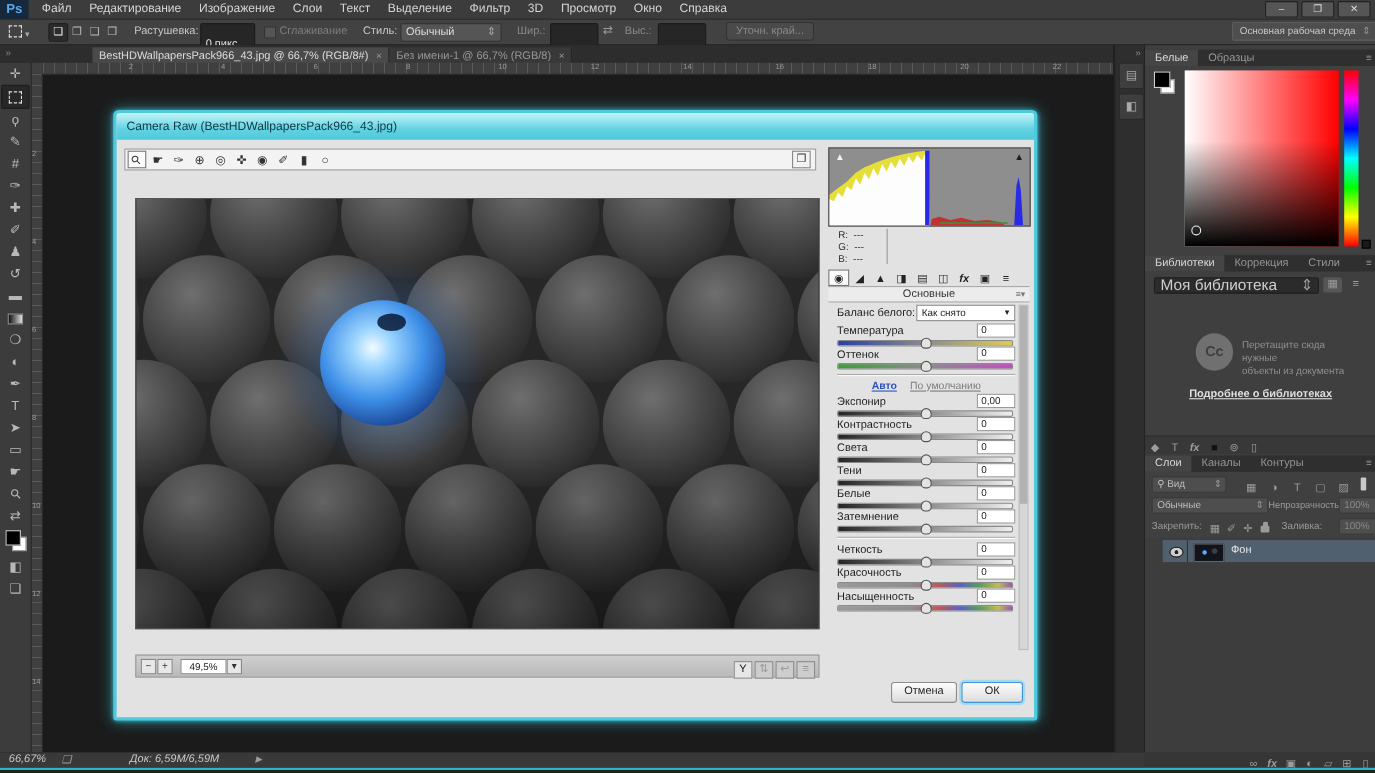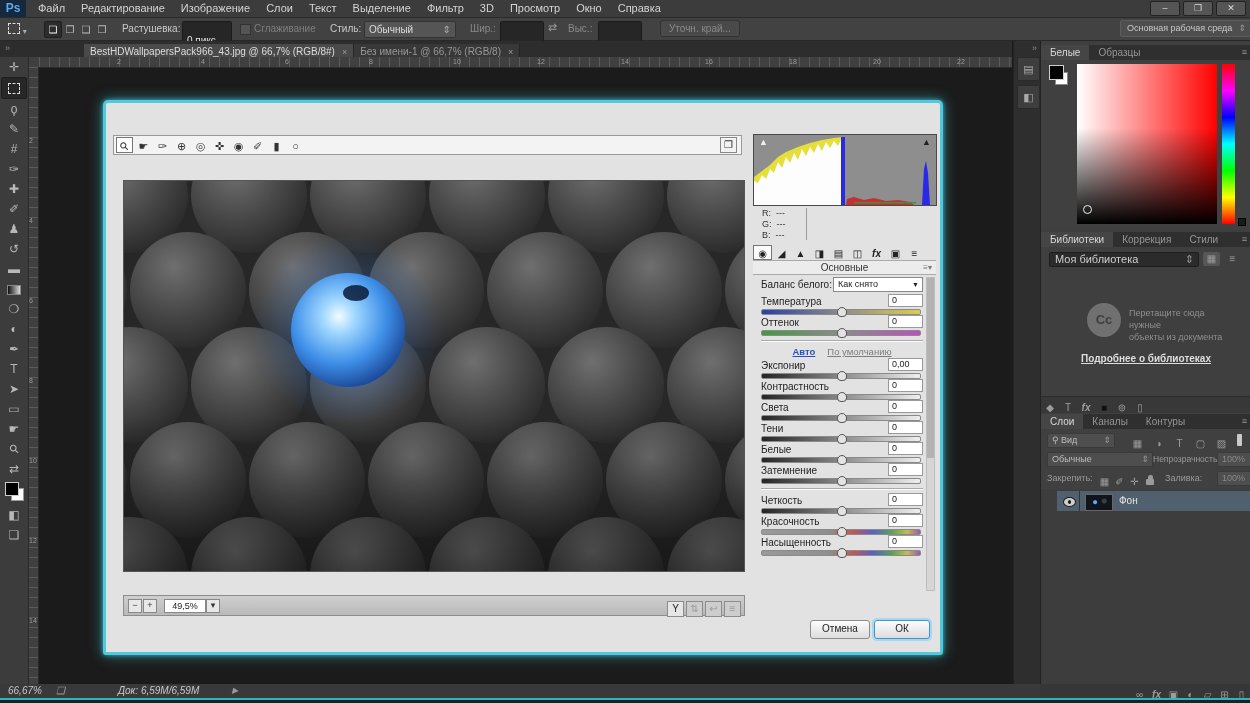--- a/index.html
+++ b/index.html
@@ -45,21 +45,21 @@
   .minibtn{left:3px;width:21px;height:22px;background:#3e3e3e;border:1px solid #2a2a2a;border-radius:2px;color:#aaa;font-size:11px;text-align:center;line-height:22px;}
   
   .rightdock{left:1040px;top:41px;width:210px;height:643px;background:#3f3f3f;border-left:1px solid #222;}
   .ptabbar{height:15px;background:#2f2f2f;font-size:10px;color:#959595;}
   .ptab{display:inline-block;padding:0 9px;line-height:15px;height:15px;}
   .ptab.active{background:#454545;color:#d8d8d8;}
   .pmenu{position:absolute;right:4px;top:2px;color:#9a9a9a;font-size:9px;}
   .satfield{background:linear-gradient(to top,#000,rgba(0,0,0,0) 60%),linear-gradient(to right,#fff,#f00);}
   .huestrip{background:linear-gradient(to bottom,#f00,#f0f,#00f,#0ff,#0f0,#ff0,#f00);}
   .ring{width:7px;height:7px;border:1px solid #eee;border-radius:50%;}
-  .ddark{background:#2b2b2b;border:1px solid #1e1e1e;color:#cfcfcf;font-size:11px;line-height:13px;padding:0 5px;border-radius:2px;height:13px;}
+  .ddark{background:#2b2b2b;border:1px solid #1e1e1e;color:#cfcfcf;font-size:14px;line-height:13px;padding:0 5px;border-radius:2px;height:13px;}
   .smicon{display:inline-block;color:#9c9c9c;font-size:10px;text-align:center;}
   .cclogo{width:34px;height:34px;border-radius:50%;background:#707070;color:#3f3f3f;font-weight:bold;font-size:13px;text-align:center;line-height:34px;}
   .libtxt{color:#8f8f8f;font-size:9px;line-height:12px;}
   .liblink{color:#dedede;font-size:10px;font-weight:bold;text-decoration:underline;}
   .graybox{background:#4e4e4e;border:1px solid #3a3a3a;border-radius:2px;color:#bdbdbd;font-size:9px;line-height:13px;height:13px;padding:0 4px;}
   .eye{width:11px;height:8px;border-radius:50%;background:radial-gradient(circle at 50% 50%,#222 0 1.5px,#cfcfcf 2px);border:1px solid #1f1f1f;}
   .lock{width:8px;height:6px;background:#d8d8d8;border-radius:1px;position:relative;}
   .lock::before{content:"";position:absolute;left:1.5px;top:-4px;width:3px;height:4px;border:1.5px solid #d8d8d8;border-bottom:none;border-radius:3px 3px 0 0;}
   .lock.dim,.lock.dim::before{background:#9a9a9a;border-color:#9a9a9a;}
   .lock.dim{background:#9a9a9a;}
@@ -268,20 +268,21 @@
   <div class="abs statusbar">
     <span class="abs" style="left:8px;top:1px;">66,67%</span>
     <span class="abs" style="left:56px;top:1px;color:#9a9a9a;">❏</span>
     <span class="abs" style="left:118px;top:1px;">Док: 6,59М/6,59М</span>
     <span class="abs" style="left:232px;top:2px;font-size:8px;color:#9a9a9a;">▶</span>
   </div>
   <div class="abs tealline"></div>
   <div class="abs botstrip"></div>
 
   <div class="abs crdialog">
+    <div class="abs crtitle">Camera Raw (BestHDWallpapersPack966_43.jpg)</div>
 
     <div class="abs crtoolbar" id="crToolbar">
       <span class="abs" style="right:4px;top:1px;width:15px;height:14px;border:1px solid #888;text-align:center;line-height:13px;font-size:10px;color:#333;">❐</span>
     <span class="crtool sel" style="margin-left:2px;"><span class="rot45">⚲</span></span><span class="crtool" style="margin-left:2px;">☛</span><span class="crtool" style="margin-left:2px;">✑</span><span class="crtool" style="margin-left:2px;">⊕</span><span class="crtool" style="margin-left:2px;">◎</span><span class="crtool" style="margin-left:2px;">✜</span><span class="crtool" style="margin-left:2px;">◉</span><span class="crtool" style="margin-left:2px;">✐</span><span class="crtool" style="margin-left:2px;">▮</span><span class="crtool" style="margin-left:2px;">○</span></div>
 
     <div class="abs crpreview">
       <svg id="spheres" width="620" height="390" viewBox="0 0 620 390" preserveAspectRatio="none">
         <defs>
           <radialGradient id="gsph" cx="0.38" cy="0.3" r="0.8">
             <stop offset="0" stop-color="#6f6f6f"></stop>

